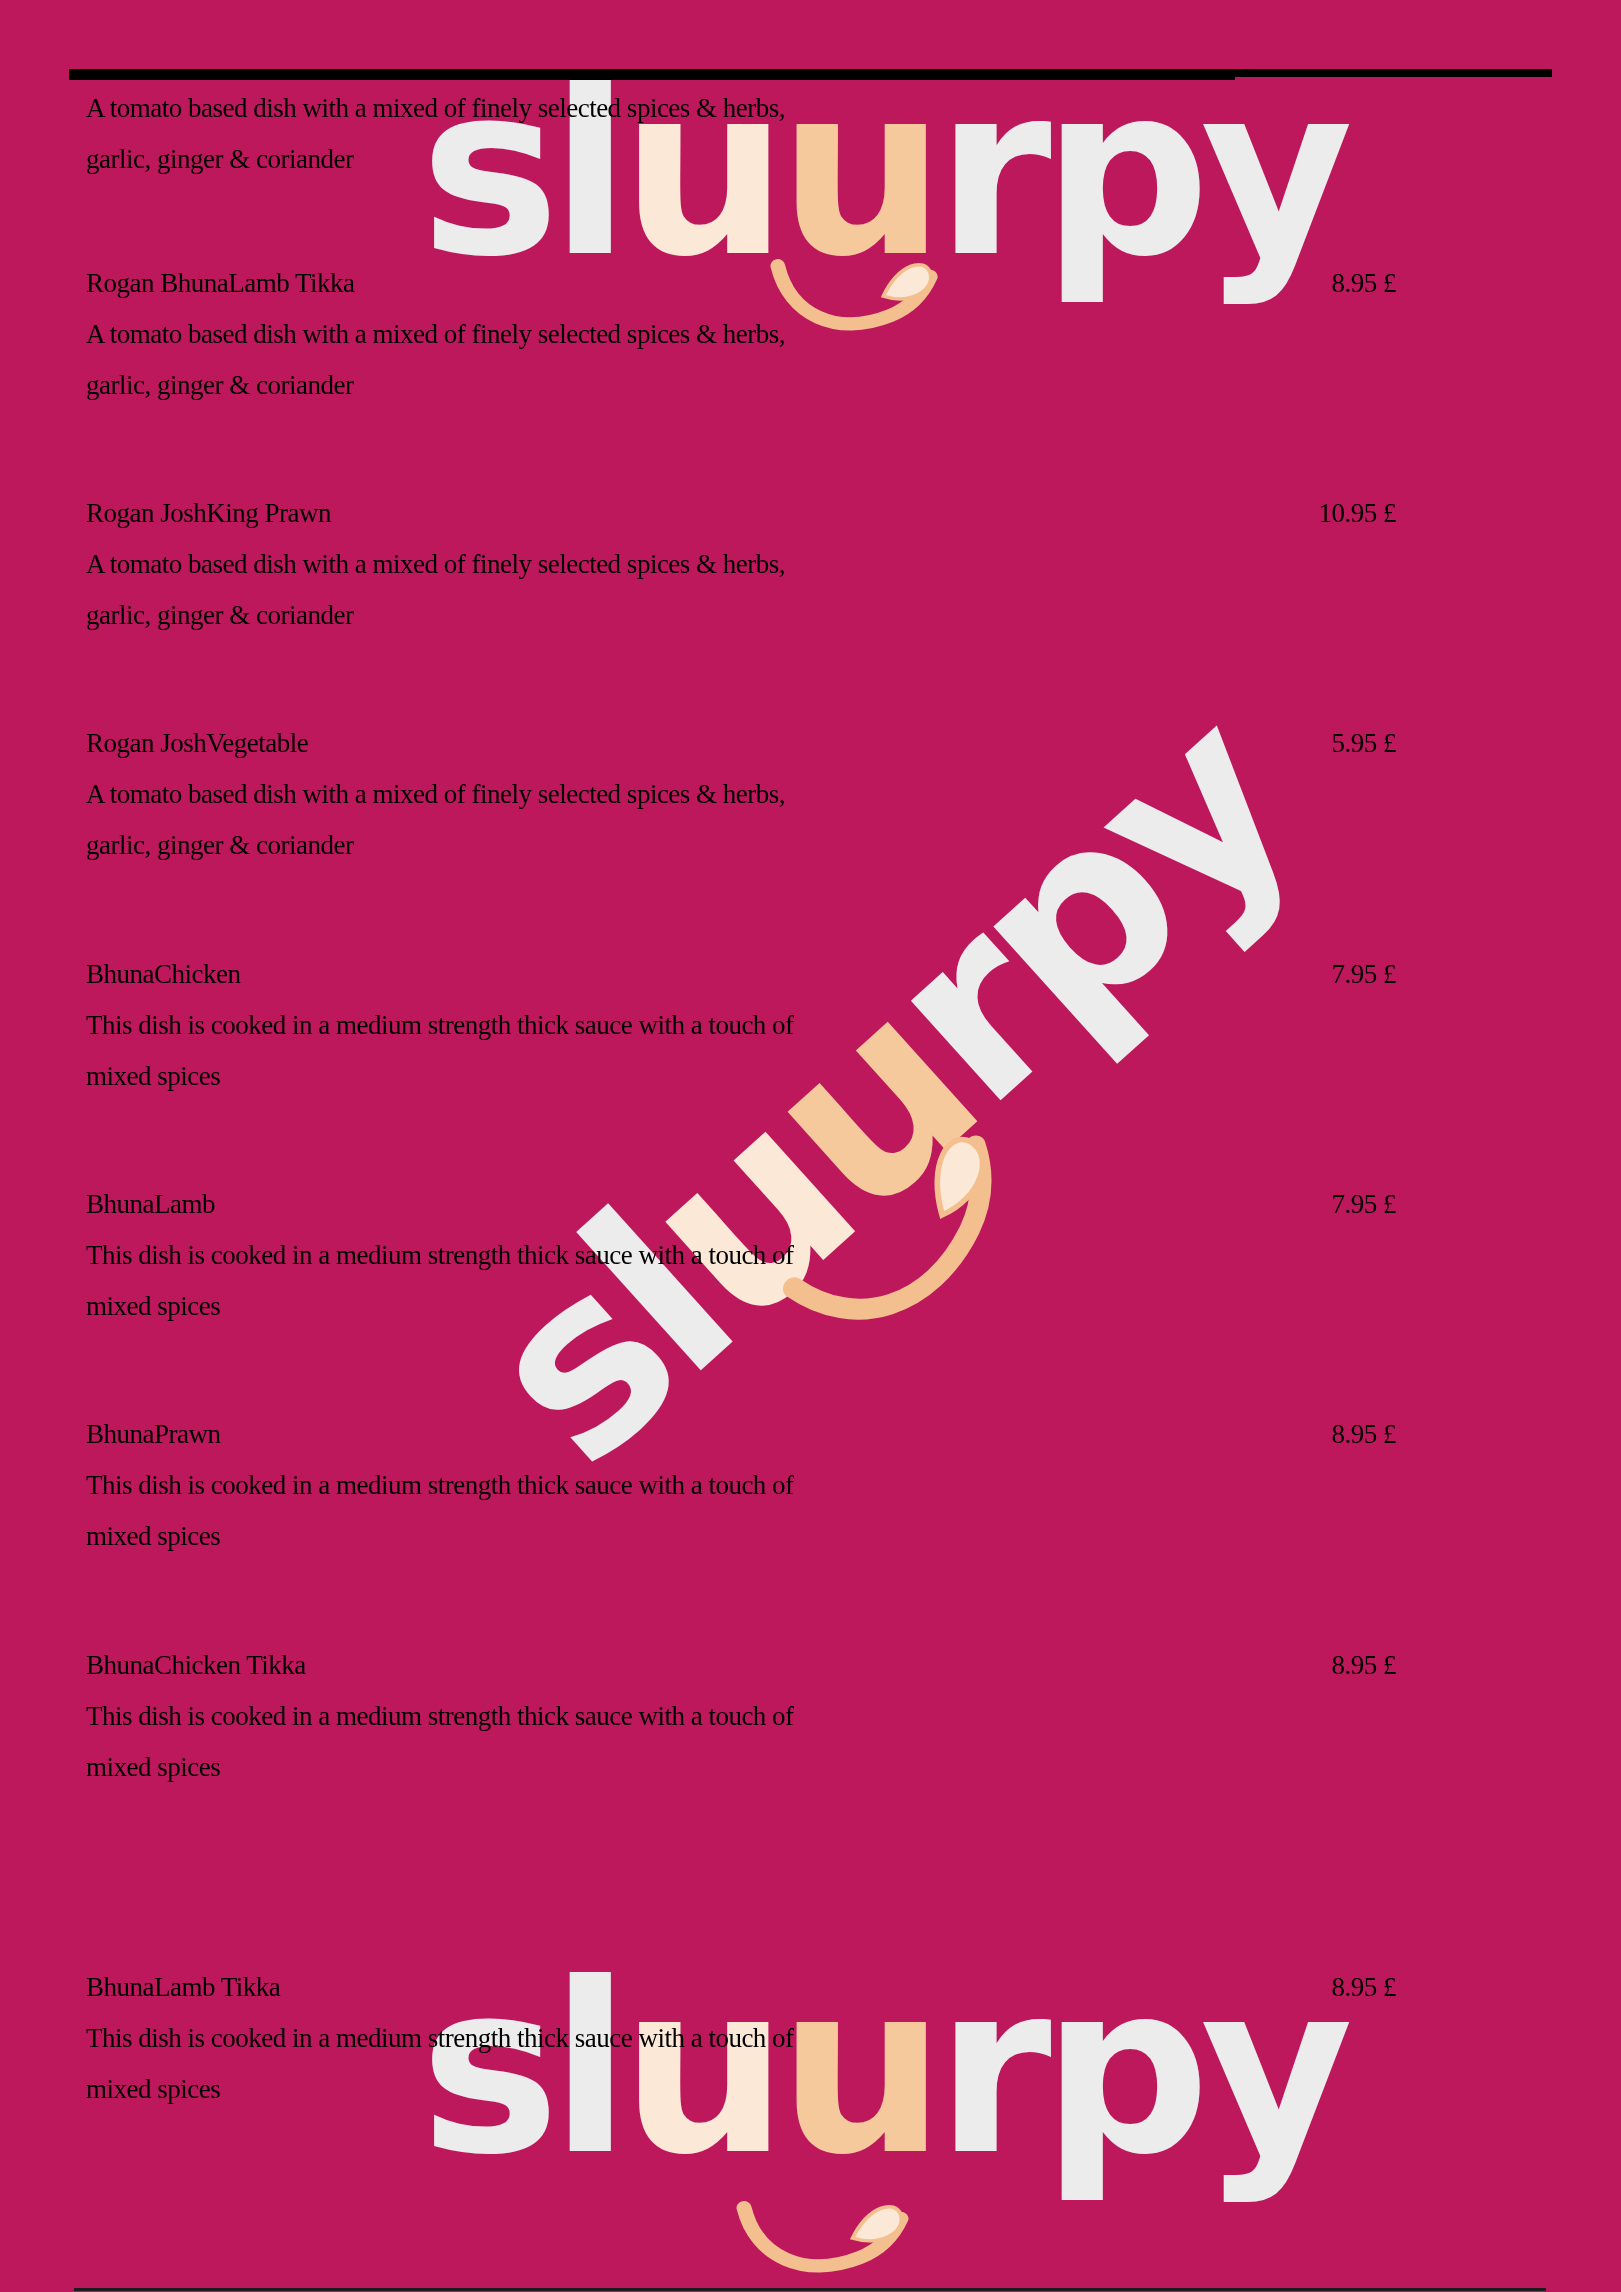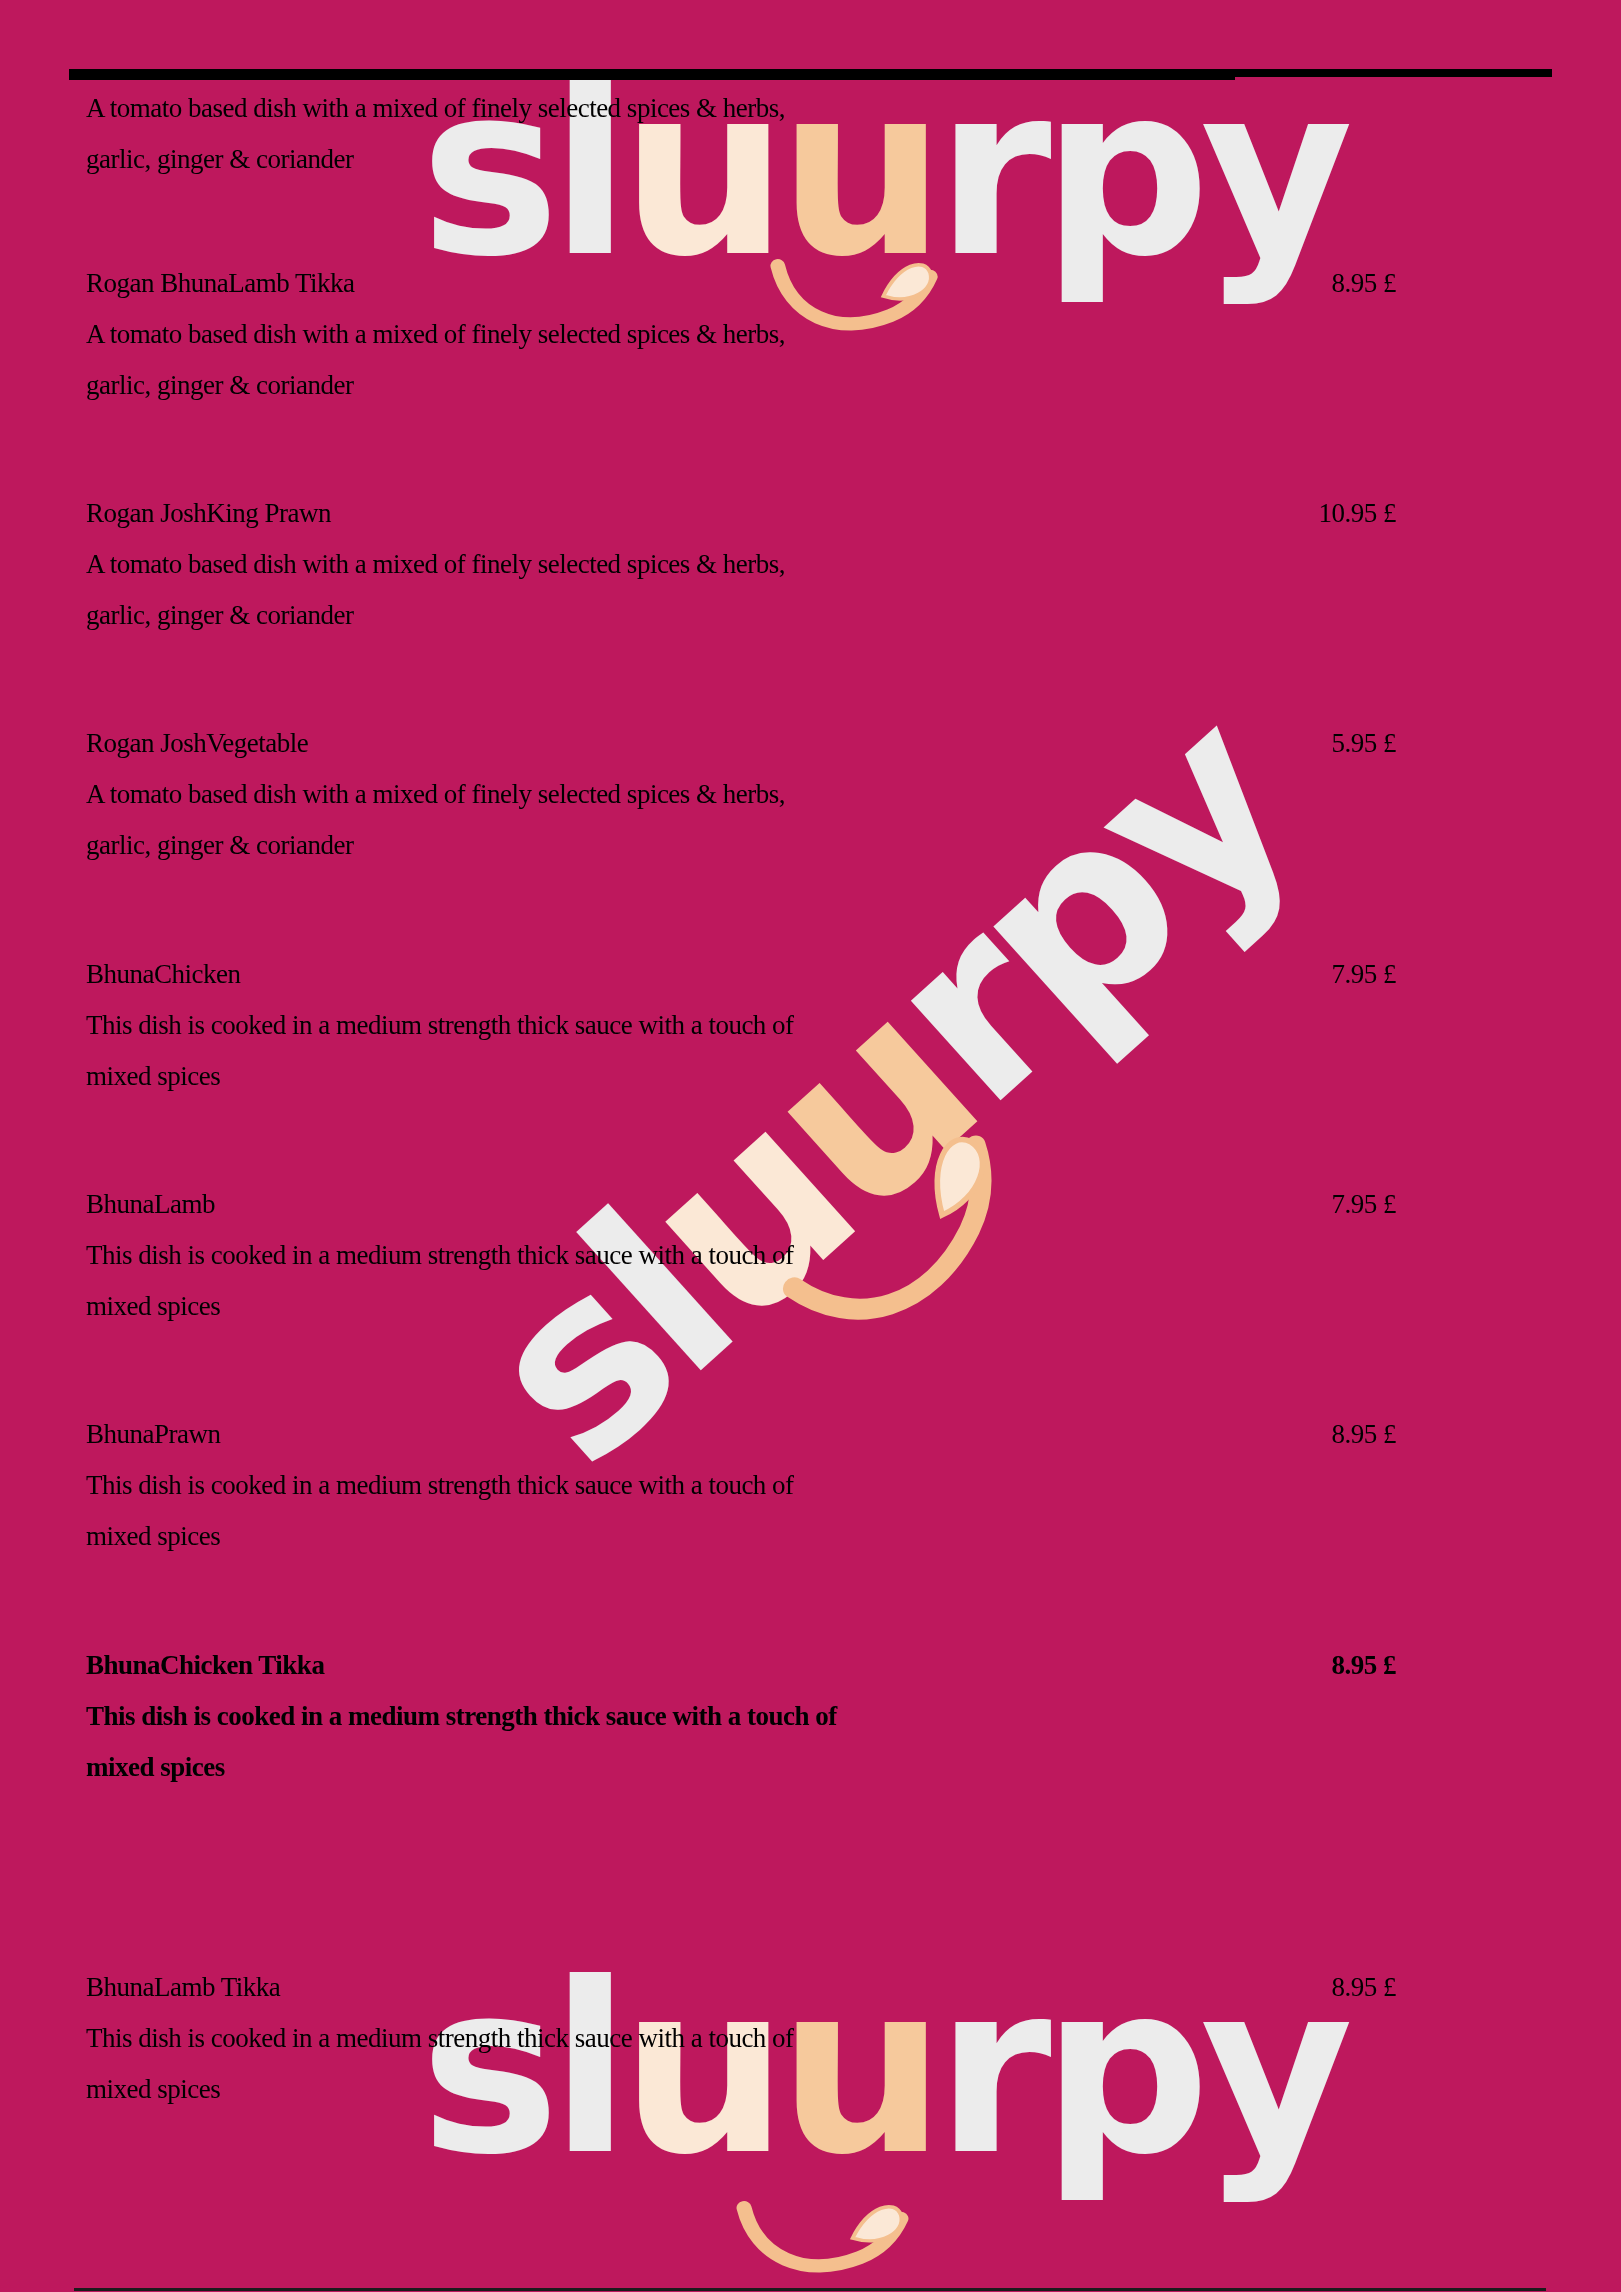--- a/index.html
+++ b/index.html
@@ -152,21 +152,21 @@
       <div class="item-row textline">
         <span class="item-name">BhunaPrawn</span>
         <span class="item-price">8.95 £</span>
       </div>
       <div class="item-desc">
         <div class="textline">This dish is cooked in a medium strength thick sauce with a touch of</div>
         <div class="textline">mixed spices</div>
       </div>
     </div>
 
-    <div class="menu-item" style="top: 1640px; font-weight: bold;">
+    <div class="menu-item" style="top: 1640px;">
       <div class="item-row textline">
         <span class="item-name">BhunaChicken Tikka</span>
         <span class="item-price">8.95 £</span>
       </div>
       <div class="item-desc">
         <div class="textline">This dish is cooked in a medium strength thick sauce with a touch of</div>
         <div class="textline">mixed spices</div>
       </div>
     </div>
 

